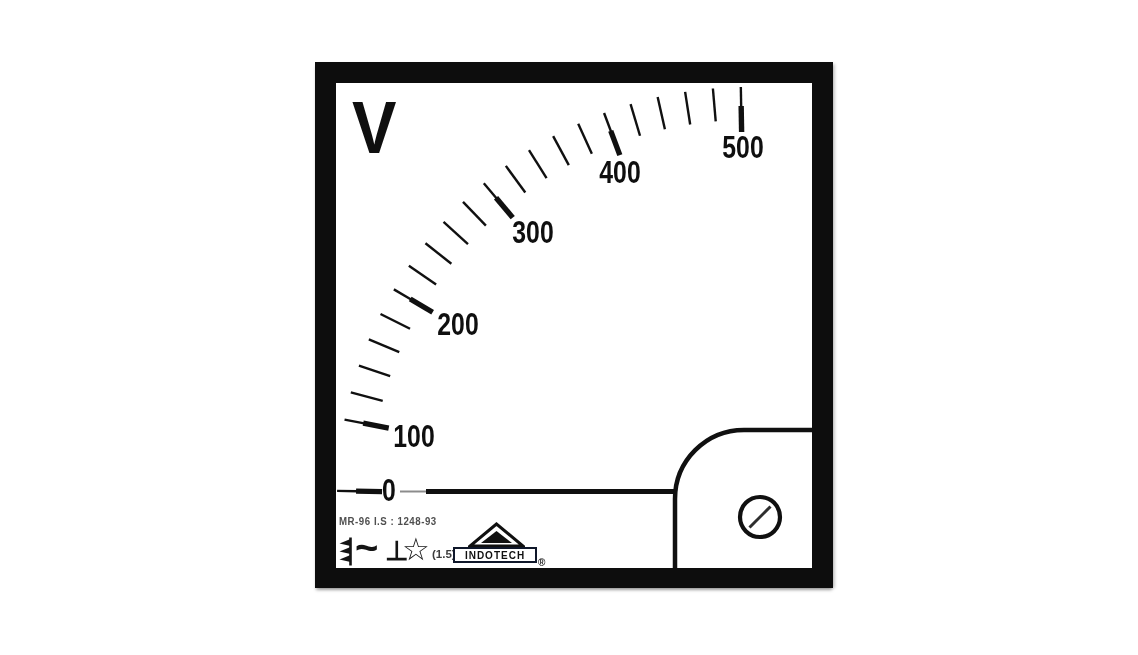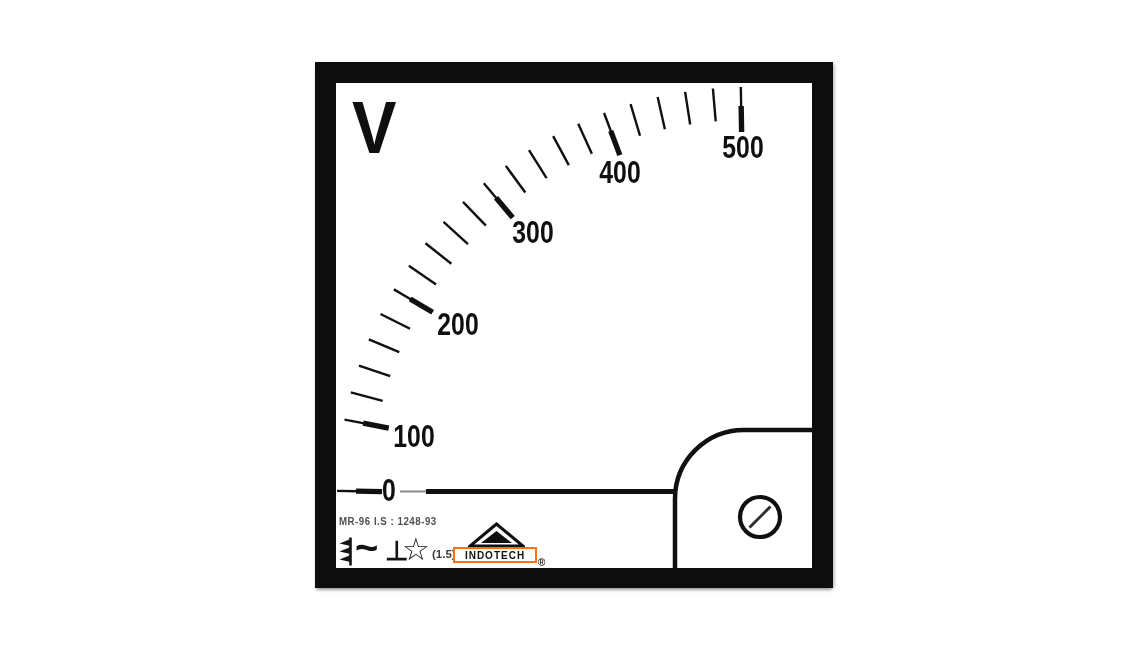--- a/index.html
+++ b/index.html
@@ -53,21 +53,21 @@
   .sym-ac { left: 19px; top: 444px; font-size: 40px; font-weight: 700; }
   .sym-mount { left: 49px; top: 455px; font-size: 27px; font-weight: 700; }
   .sym-star { left: 66px; top: 451px; font-size: 31px; font-weight: 400; }
   .sym-class { left: 96px; top: 466px; font-size: 11.5px; font-weight: 700; color: #3d3d3d; }
   .logo-triangle { position: absolute; left: 132px; top: 439px; }
   .logo-banner {
     position: absolute;
     left: 117px; top: 464px;
     width: 80px; height: 12px;
     background: #ffffff;
-    border: 2px solid #f97316;
+    border: 2px solid #0f172a;
     display: flex; align-items: center; justify-content: center;
     font-size: 10px; font-weight: 700; color: #101010;
     letter-spacing: 1px;
     white-space: nowrap;
   }
   .logo-reg {
     position: absolute; left: 202px; top: 474px;
     font-size: 10px; font-weight: 700; color: #141414;
   }
 </style>

